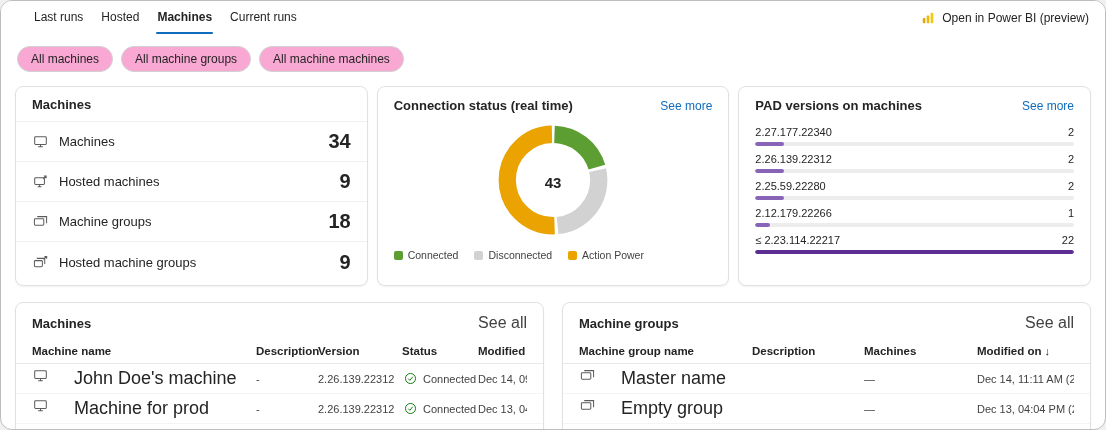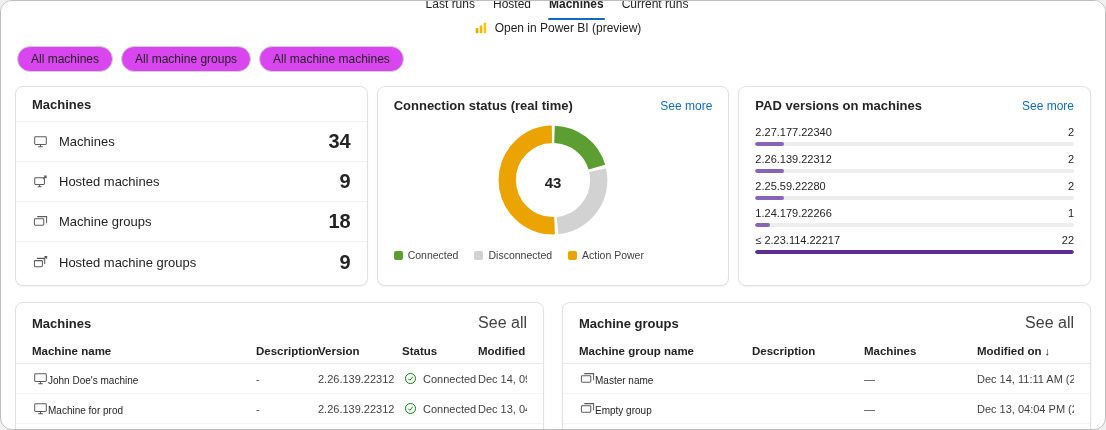--- a/index.html
+++ b/index.html
@@ -12,41 +12,40 @@
     width: 1106px; height: 430px;
     background: #fff;
     border: 1px solid #bdbdbd;
     border-radius: 12px;
     overflow: hidden;
     position: relative;
   }
   
   .tabbar {
     height: 34px;
-    display: flex; justify-content: flex-end; align-items: center;
+    display: flex; justify-content: space-between; align-items: center;
     padding: 0 16px 0 24px;
     background: #fff;
-    flex-direction: column;
   }
   .tabs { display: flex; height: 100%; }
   .tab {
     padding: 0 9px; font-size: 12px; line-height: 33px;
     position: relative; cursor: pointer; white-space: nowrap;
   }
   .tab.active { font-weight: 700; }
   .tab.active::after {
     content: ""; position: absolute; left: 8px; right: 8px; bottom: 1px;
     height: 2.5px; background: #0f6cbd; border-radius: 2px;
   }
   .pbi-link { display: flex; align-items: center; gap: 6px; font-size: 12px; cursor: pointer; }
   
   .filters { display: flex; gap: 8px; padding: 11px 16px 4px; }
   .pill {
     border: 1px solid #d1d1d1; border-radius: 16px;
-    padding: 5px 13px; font-size: 12px; background: #d946ef; cursor: pointer;
+    padding: 5px 13px; font-size: 12px; background: #f9a8d4; cursor: pointer;
     white-space: nowrap;
   }
   
   .cards-row { display: flex; gap: 9px; padding: 10px 14px 0; }
   .card {
     flex: 1; background: #fff;
     border: 1px solid #e1e1e1; border-radius: 8px;
     box-shadow: 0 1px 2px rgba(0,0,0,0.05);
     height: 200px; overflow: hidden;
   }
@@ -93,21 +92,21 @@
   .grid-g { display: grid; grid-template-columns: 173px 112px 113px minmax(0,1fr); }
   .thead {
     padding: 0 16px; height: 26px; align-items: center;
     font-size: 11.5px; font-weight: 700; border-bottom: 1px solid #e8e8e8;
   }
   .th { cursor: pointer; white-space: nowrap; }
   .trow {
     padding: 0 16px; height: 30px; align-items: center;
     font-size: 11px; color: #424242; border-bottom: 1px solid #f4f4f4; cursor: pointer;
   }
-  .name-cell { display: flex; align-items: flex-end; gap: 0; font-size: 10px; color: #242424; }
+  .name-cell { display: flex; align-items: flex-start; gap: 26px; font-size: 18px; color: #242424; }
   .status-cell { display: flex; align-items: center; gap: 5px; }
   .clip { white-space: nowrap; overflow: hidden; }
   .sort-arrow { font-size: 11px; margin-left: 3px; }
 </style>
 </head>
 <body>
 
 <div class="screen">
 
   <div class="tabbar">
@@ -246,21 +245,21 @@
           <div class="pad-line">
             <span>2.25.59.22280</span>
             <span>2</span>
           </div>
           <div class="bar-track">
               <div class="bar-fill" style="width: 9.09091%; background: rgb(135, 100, 184);"></div>
             </div>
         </div>
         <div class="pad-row">
           <div class="pad-line">
-            <span>1.24.179.22266</span>
+            <span>2.12.179.22266</span>
             <span>1</span>
           </div>
           <div class="bar-track">
               <div class="bar-fill" style="width: 4.54545%; background: rgb(135, 100, 184);"></div>
             </div>
         </div>
         <div class="pad-row">
           <div class="pad-line">
             <span>≤ 2.23.114.22217</span>
             <span>22</span>

